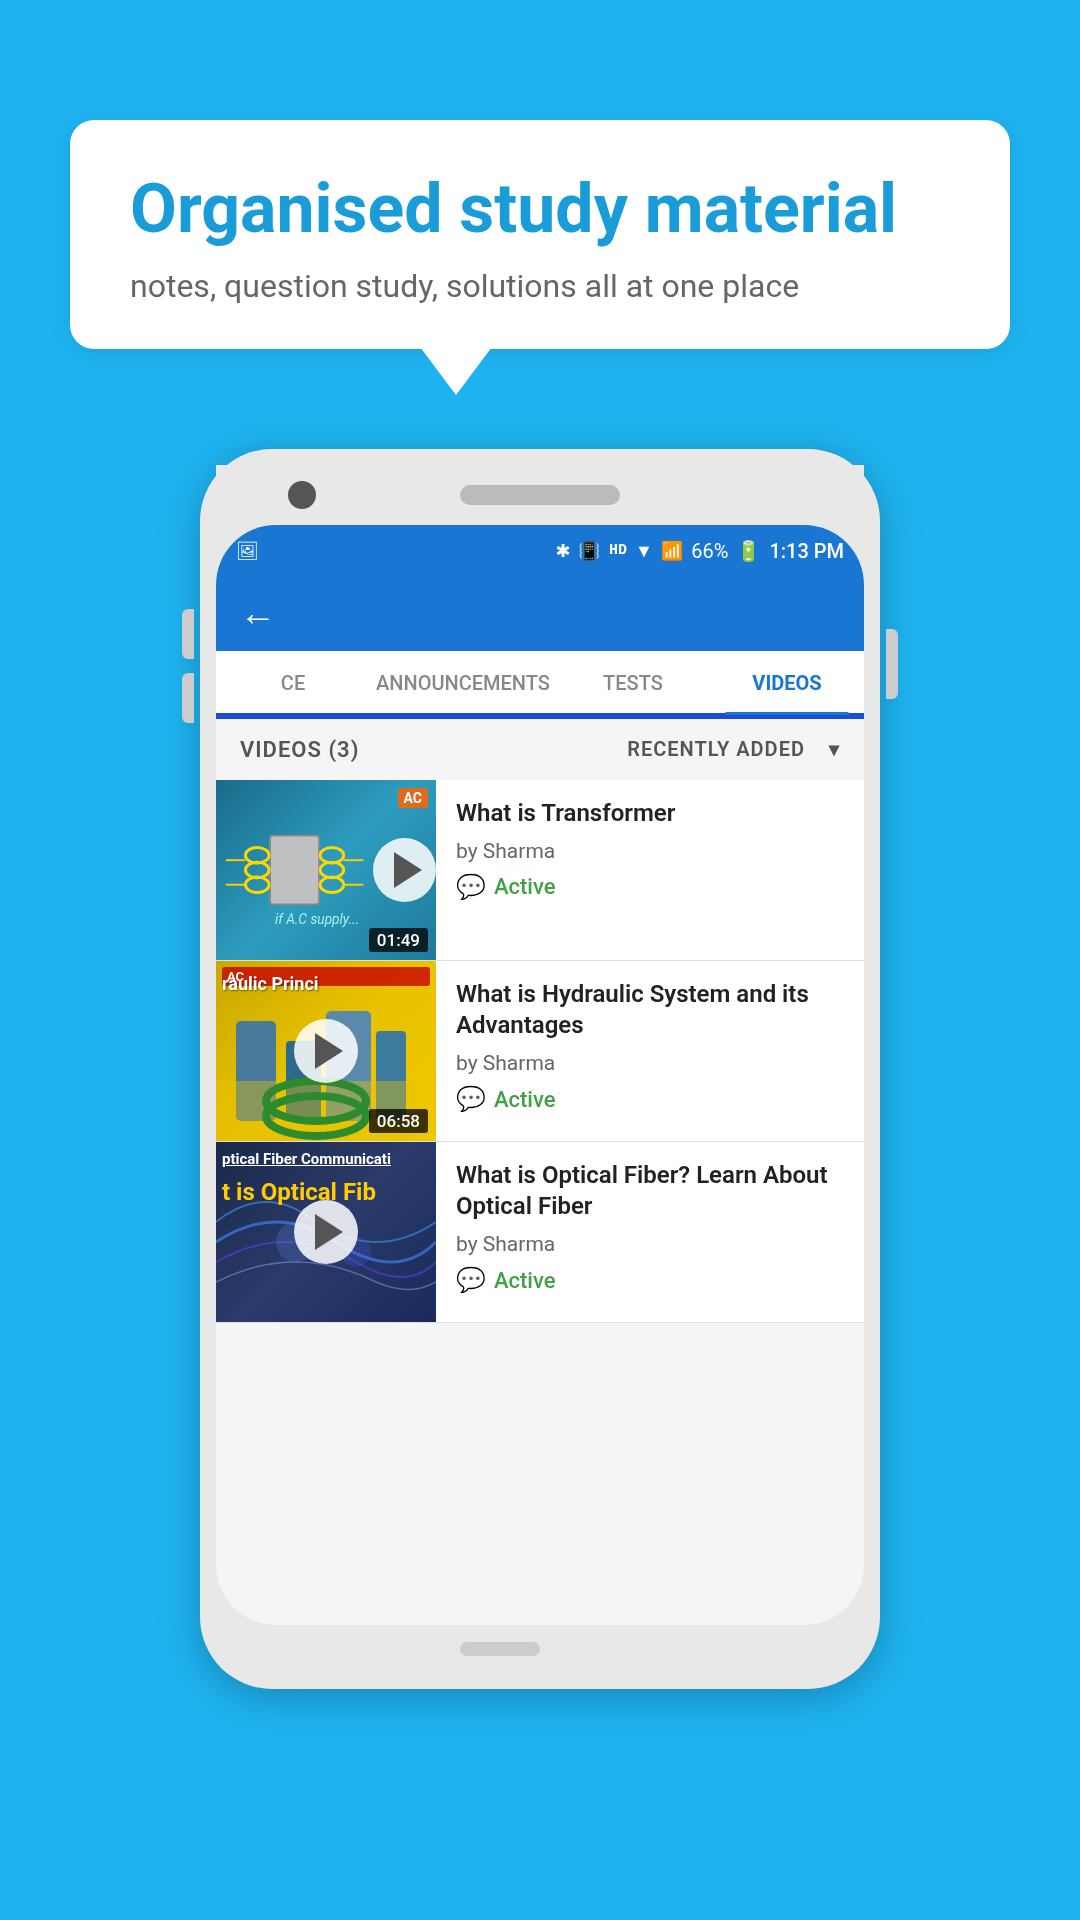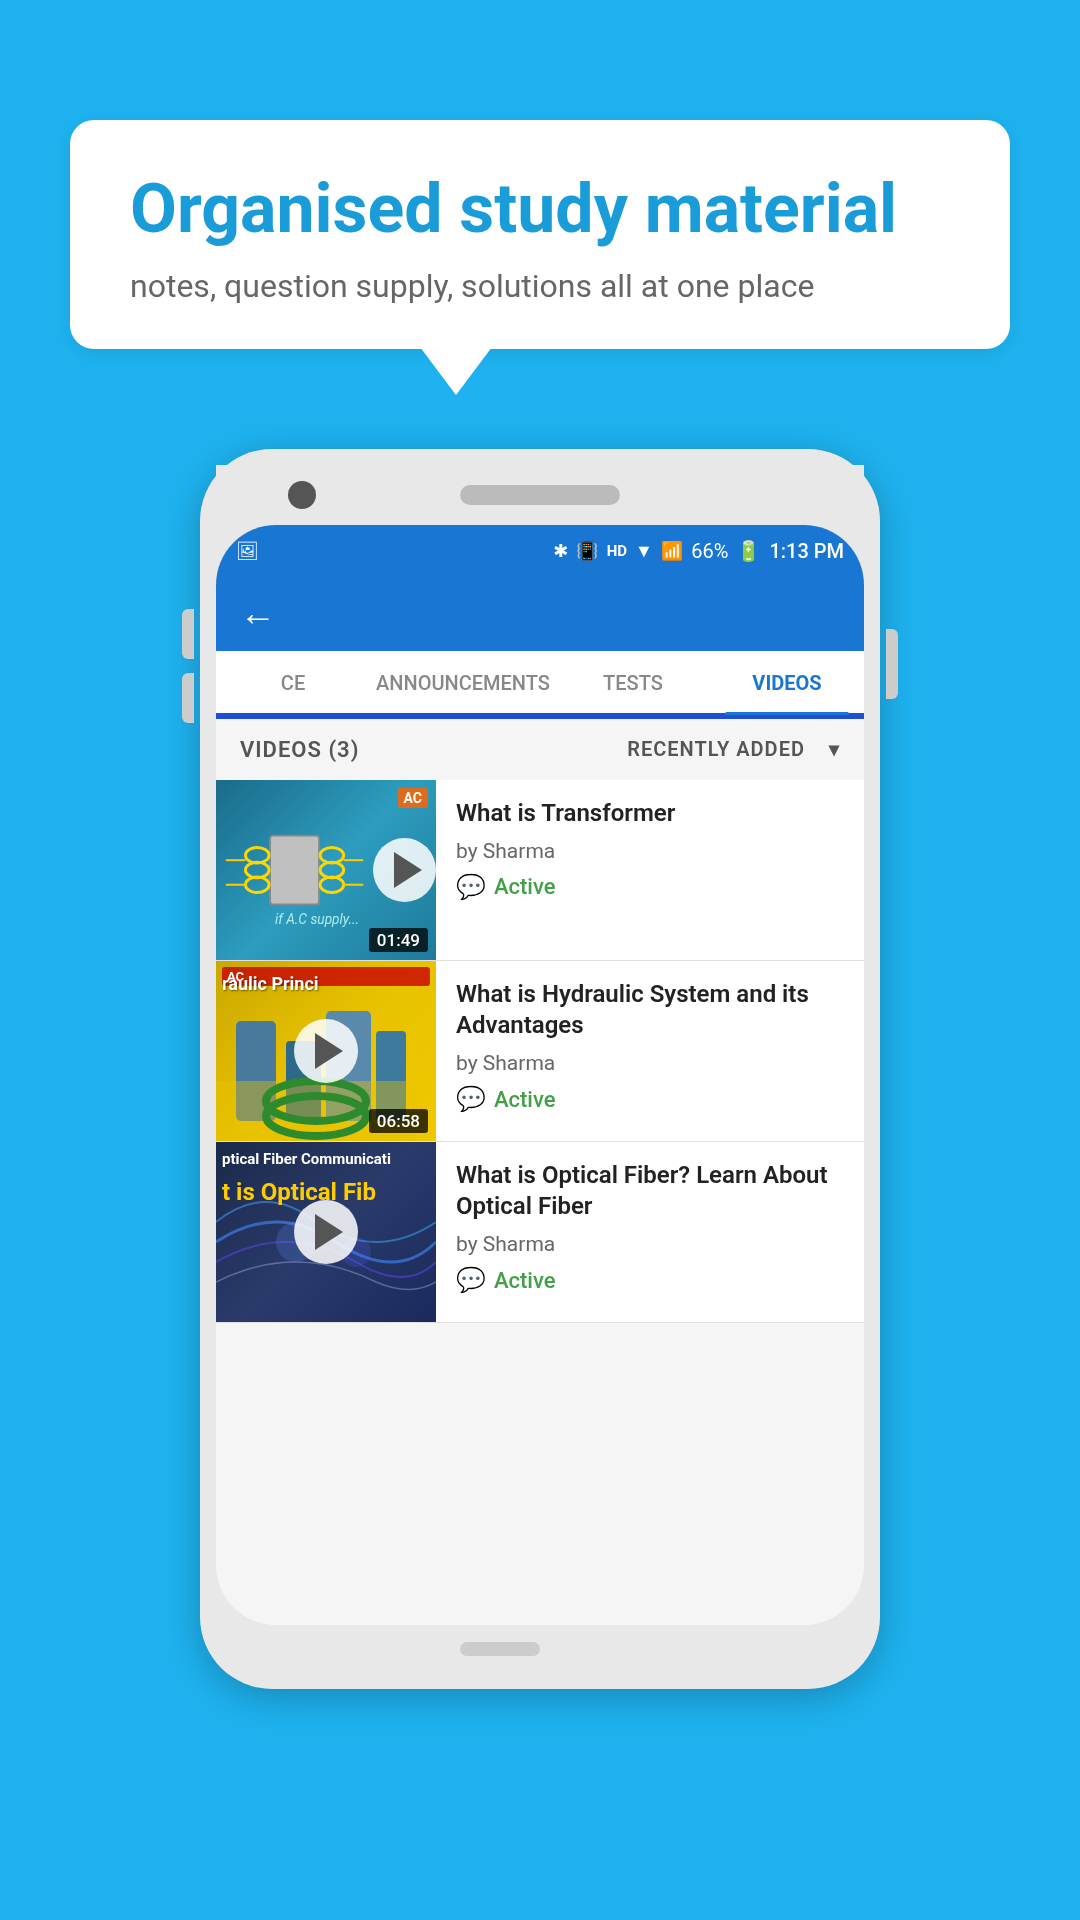--- a/index.html
+++ b/index.html
@@ -369,39 +369,40 @@
     
     .optical-text-1 {
       position: absolute;
       top: 8px;
       left: 6px;
       color: white;
       font-size: 15px;
       font-weight: 700;
       z-index: 2;
       width: 90%;
+      text-decoration: underline;
     }
     .optical-text-2 {
       position: absolute;
       top: 36px;
       left: 6px;
       color: #fc0;
       font-size: 24px;
       font-weight: 700;
       z-index: 2;
     }
   </style>
 </head>
 <body>
 
 <div class="page-bg">
 
   <div class="speech-bubble">
     <div class="speech-bubble-title">Organised study material</div>
-    <div class="speech-bubble-subtitle">notes, question supply, solutions all at one place</div>
+    <div class="speech-bubble-subtitle">notes, question study, solutions all at one place</div>
   </div>
 
   <div class="phone-wrap">
     <div class="phone-outer">
 
       <div class="phone-top-bar">
         <div class="phone-camera"></div>
         <div class="phone-speaker"></div>
       </div>
 
@@ -409,21 +410,21 @@
 
         <div class="screen">
 
           <div class="status-bar">
             <div class="status-left">
               <span style="font-size:18px;">🖼</span>
             </div>
             <div class="status-right">
               <span class="status-icon">✱</span>
               <span class="status-icon">📳</span>
-              <span class="status-icon" style="font-size:15px;font-weight:700;">HD</span>
+              <span class="status-icon" style="font-size:15px;font-weight:700;font-family:Liberation Mono, monospace;">HD</span>
               <span class="status-icon">▼</span>
               <span class="status-icon">📶</span>
               <span style="font-size:20px;">66%</span>
               <span>🔋</span>
               <span style="font-size:20px;font-weight:500;">1:13 PM</span>
             </div>
           </div>
 
           <div class="app-bar">
             <div class="back-arrow">←</div>

